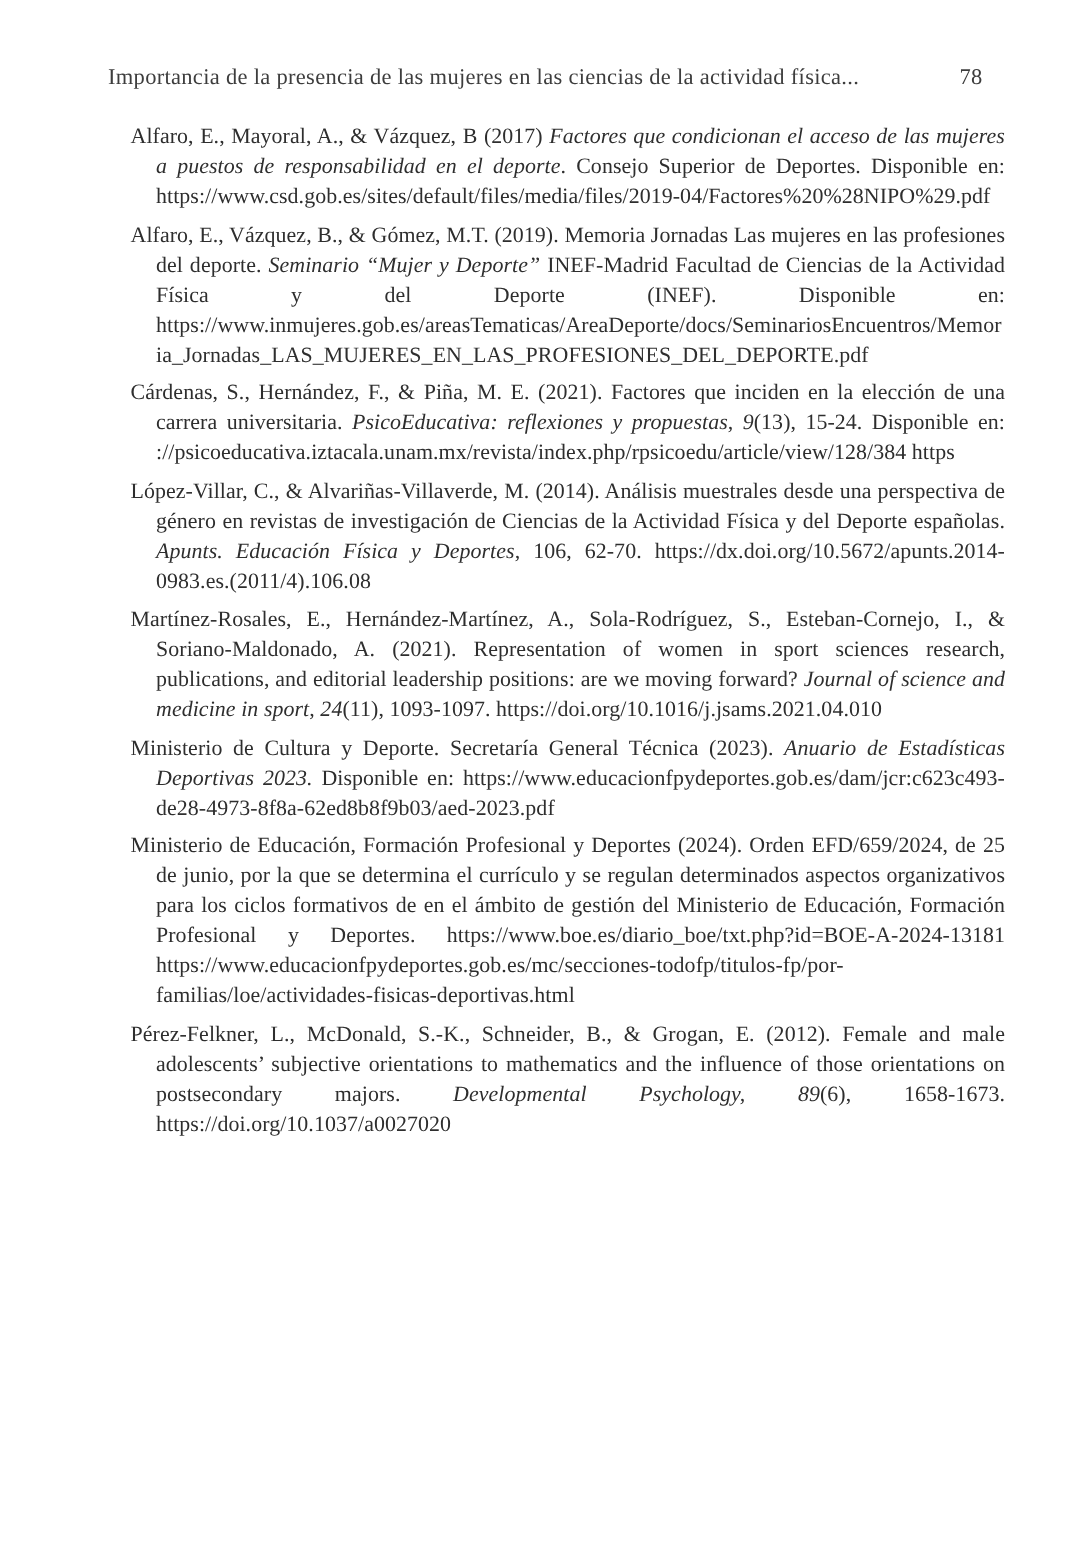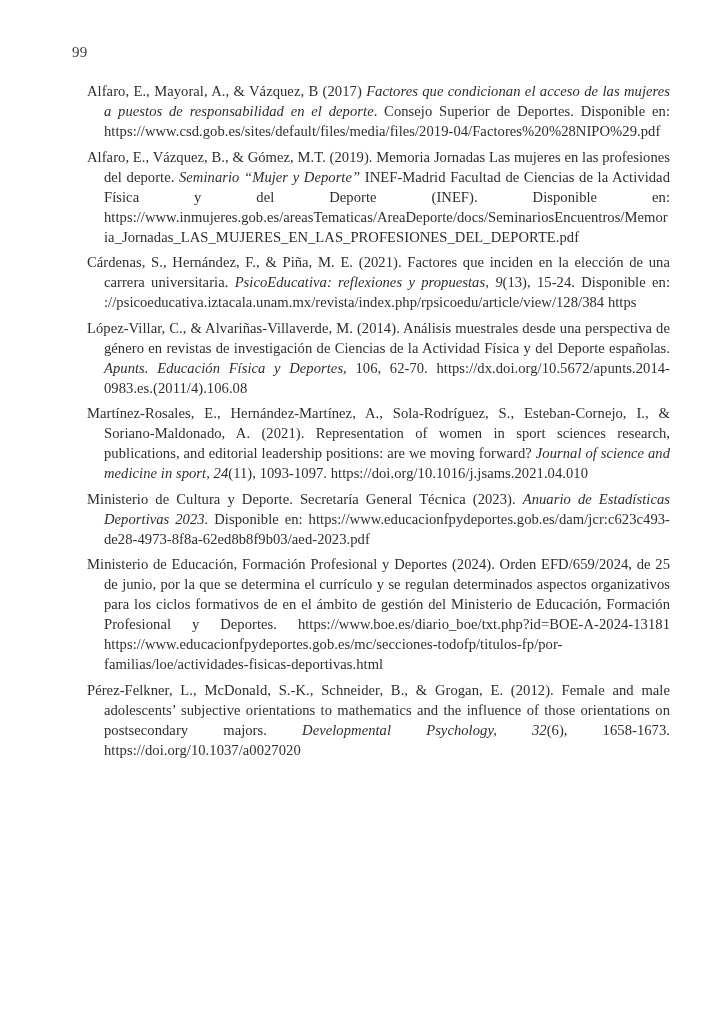--- a/index.html
+++ b/index.html
@@ -34,26 +34,27 @@
     overflow-wrap:anywhere;
     letter-spacing:0.05px;
   }
   .ref i{font-style:italic;}
 </style>
 </head>
 <body>
 
 <div class="page">
   <div class="running-header">
-    <span class="page-number">99</span>
+    <span class="running-title">Importancia de la presencia de las mujeres en las ciencias de la actividad física...</span>
+    <span class="page-number">78</span>
   </div>
 
   <div class="references">
     <p class="ref"><span>Alfaro, E., Mayoral, A., &amp; Vázquez, B (2017) </span><i>Factores que condicionan el acceso de las mujeres a puestos de responsabilidad en el deporte</i><span>. Consejo Superior de Deportes. Disponible en: https://www.csd.gob.es/sites/default/files/media/files/2019-04/Factores%20%28NIPO%29.pdf</span></p>
     <p class="ref"><span>Alfaro, E., Vázquez, B., &amp; Gómez, M.T. (2019). Memoria Jornadas Las mujeres en las profesiones del deporte. </span><i>Seminario “Mujer y Deporte”</i><span> INEF-Madrid Facultad de Ciencias de la Actividad Física y del Deporte (INEF). Disponible en: https://www.inmujeres.gob.es/areasTematicas/AreaDeporte/docs/SeminariosEncuentros/Memoria_Jornadas_LAS_MUJERES_EN_LAS_PROFESIONES_DEL_DEPORTE.pdf</span></p>
     <p class="ref"><span>Cárdenas, S., Hernández, F., &amp; Piña, M. E. (2021). Factores que inciden en la elección de una carrera universitaria. </span><i>PsicoEducativa: reflexiones y propuestas, 9</i><span>(13), 15-24. Disponible en: ://psicoeducativa.iztacala.unam.mx/revista/index.php/rpsicoedu/article/view/128/384 https</span></p>
     <p class="ref"><span>López-Villar, C., &amp; Alvariñas-Villaverde, M. (2014). Análisis muestrales desde una perspectiva de género en revistas de investigación de Ciencias de la Actividad Física y del Deporte españolas. </span><i>Apunts. Educación Física y Deportes,</i><span> 106, 62-70. https://dx.doi.org/10.5672/apunts.2014-0983.es.(2011/4).106.08</span></p>
     <p class="ref"><span>Martínez-Rosales, E., Hernández-Martínez, A., Sola-Rodríguez, S., Esteban-Cornejo, I., &amp; Soriano-Maldonado, A. (2021). Representation of women in sport sciences research, publications, and editorial leadership positions: are we moving forward? </span><i>Journal of science and medicine in sport, 24</i><span>(11), 1093-1097. https://doi.org/10.1016/j.jsams.2021.04.010</span></p>
     <p class="ref"><span>Ministerio de Cultura y Deporte. Secretaría General Técnica (2023). </span><i>Anuario de Estadísticas Deportivas 2023.</i><span> Disponible en: https://www.educacionfpydeportes.gob.es/dam/jcr:c623c493-de28-4973-8f8a-62ed8b8f9b03/aed-2023.pdf</span></p>
     <p class="ref"><span>Ministerio de Educación, Formación Profesional y Deportes (2024). Orden EFD/659/2024, de 25 de junio, por la que se determina el currículo y se regulan determinados aspectos organizativos para los ciclos formativos de en el ámbito de gestión del Ministerio de Educación, Formación Profesional y Deportes. https://www.boe.es/diario_boe/txt.php?id=BOE-A-2024-13181 https://www.educacionfpydeportes.gob.es/mc/secciones-todofp/titulos-fp/por-familias/loe/actividades-fisicas-deportivas.html</span></p>
-    <p class="ref"><span>Pérez-Felkner, L., McDonald, S.-K., Schneider, B., &amp; Grogan, E. (2012). Female and male adolescents’ subjective orientations to mathematics and the influence of those orientations on postsecondary majors. </span><i>Developmental Psychology, 32</i><span>(6), 1658-1673. https://doi.org/10.1037/a0027020</span></p>
+    <p class="ref"><span>Pérez-Felkner, L., McDonald, S.-K., Schneider, B., &amp; Grogan, E. (2012). Female and male adolescents’ subjective orientations to mathematics and the influence of those orientations on postsecondary majors. </span><i>Developmental Psychology, 89</i><span>(6), 1658-1673. https://doi.org/10.1037/a0027020</span></p>
   </div>
 </div>
 
 </body></html>

